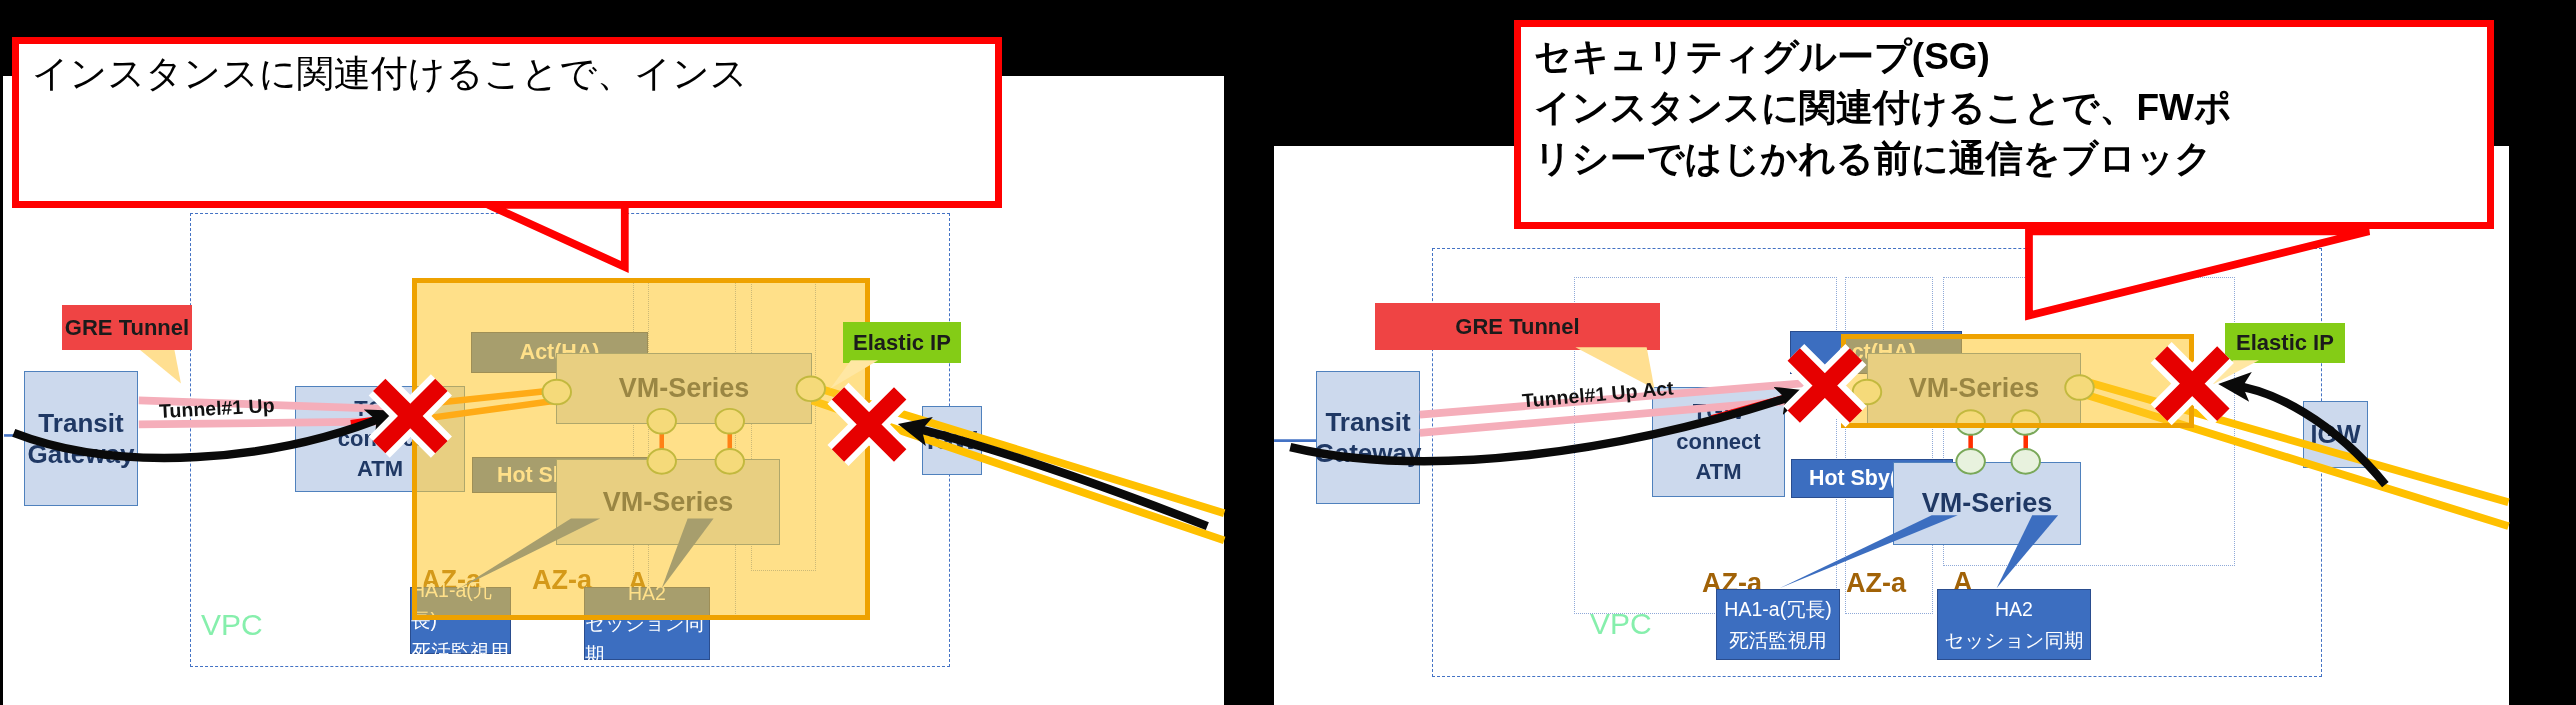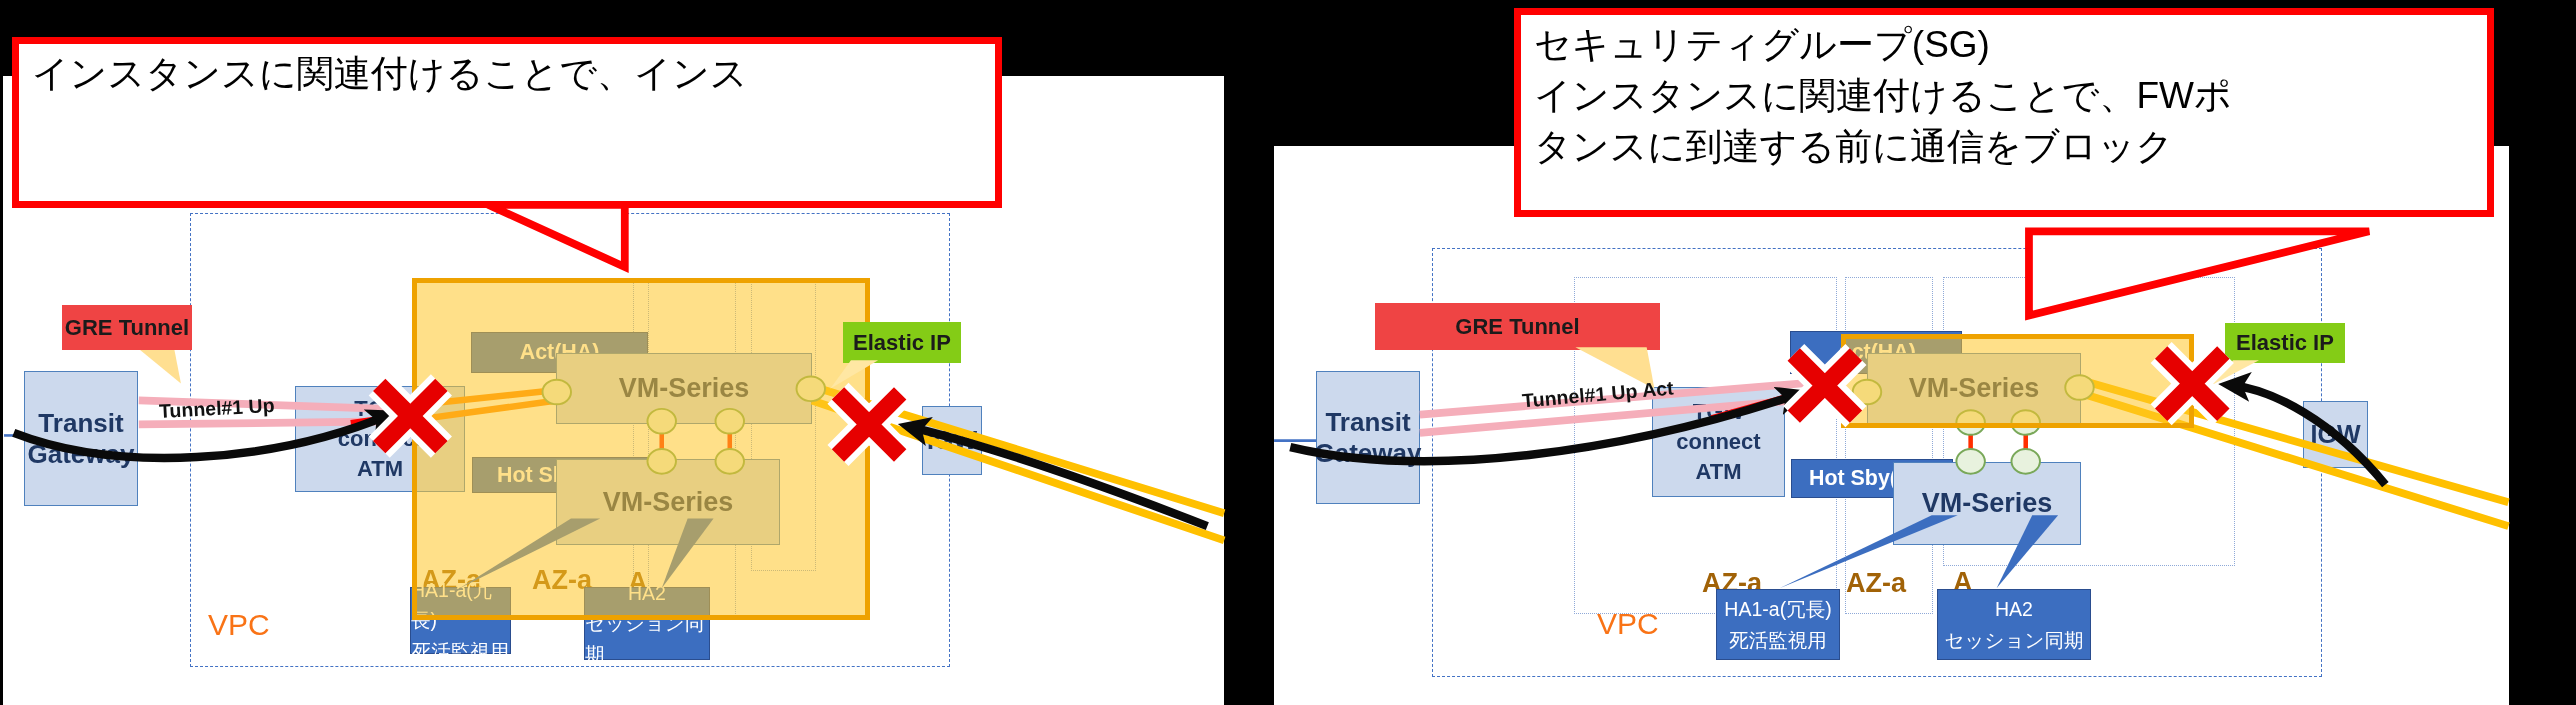--- a/index.html
+++ b/index.html
@@ -1,21 +1,21 @@
 <!DOCTYPE html>
 <html style="font-size:10.4px"><head>
 <meta charset="utf-8">
 <style>
   html,body{margin:0;padding:0;background:#000;}
   #canvas{position:relative;width:2576px;height:705px;background:#000;overflow:hidden;
           font-family:"Liberation Sans","DejaVu Sans",sans-serif;}
   .abs{position:absolute;box-sizing:border-box;}
   .panel{background:#fff;z-index:0;}
   .vpc{border:1.9px dashed #4372c4;z-index:1;}
-  .vpclabel{font-size:30px;color:#f97316;z-index:2;margin-left:7px;}
+  .vpclabel{font-size:30px;color:#86efac;z-index:2;}
   .subnet{border:1.9px dotted #8fa9d8;z-index:1;}
   .tag{background:#ef4444;color:#1b1b1b;font-size:22px;font-weight:600;
        display:flex;align-items:center;justify-content:center;z-index:2;}
   .eiptag{background:#84cc16;z-index:5;}
   .bluebox{background:#ccd9ed;border:1.9px solid #4f81bd;color:#1f3864;font-weight:600;
            display:flex;align-items:center;justify-content:center;text-align:center;
            white-space:pre-line;z-index:2;}
   .vivid{background:#3c6ec0;border:1.3px solid #2a4d8f;color:#fff;
          display:flex;align-items:center;justify-content:center;text-align:left;z-index:2;}
   .label-sm{font-size:21.4px;font-weight:600;}
@@ -127,24 +127,24 @@
     <div>HA2</div>
     <div>セッション同期</div>
   </div>
 
   <div class="abs overlay" style="left:1841px;top:334px;width:353px;height:94px;"></div>
 
   <div class="abs tag eiptag" style="left:2225px;top:323px;width:120px;height:40px;">Elastic IP</div>
 
   <div class="abs bluebox" style="left:2303px;top:401px;width:65px;height:67px;font-size:25px;">IGW</div>
 
-  <div class="abs callout" style="left:1514px;top:8px;width:980px;height:209px;">
+  <div class="abs callout" style="left:1514px;top:20px;width:980px;height:209px;font-weight:bold;">
     <div>セキュリティグループ(SG)</div>
     <div>インスタンスに関連付けることで、FWポ</div>
-    <div>タンスに到達する前に通信をブロック</div>
+    <div>リシーではじかれる前に通信をブロック</div>
   </div>
 
   <svg id="svg-base" class="layer" width="2576" height="705" viewBox="0 0 3973 1088">
 
     <path d="M5 672 L37 672" stroke="#4372c4" stroke-width="4"></path>
     <path d="M213 618 L628 632 M213 655 L628 650" stroke="#f5aeba" stroke-width="12" fill="none"></path>
     <path d="M540 652 L625 640" stroke="#ff0000" stroke-width="8"></path>
     <path d="M640 625 L858 602 M640 648 L858 618" stroke="#ff8a00" stroke-width="10" fill="none"></path>
     <path d="M1252 596 L1888 792 M1252 618 L1888 834" stroke="#ffc000" stroke-width="12" fill="none"></path>
     <path d="M1020 658 L1020 706 M1125 658 L1125 706" stroke="#ff2e00" stroke-width="7"></path>

